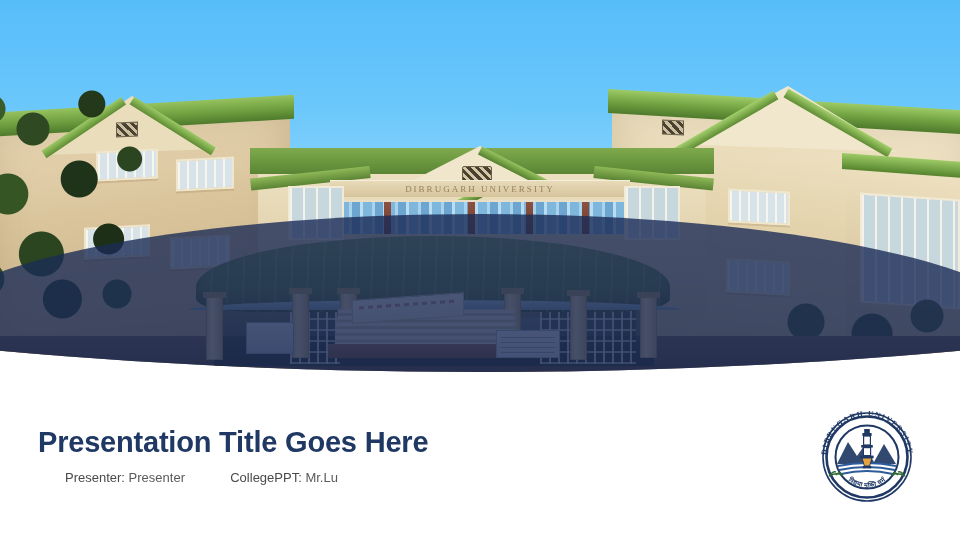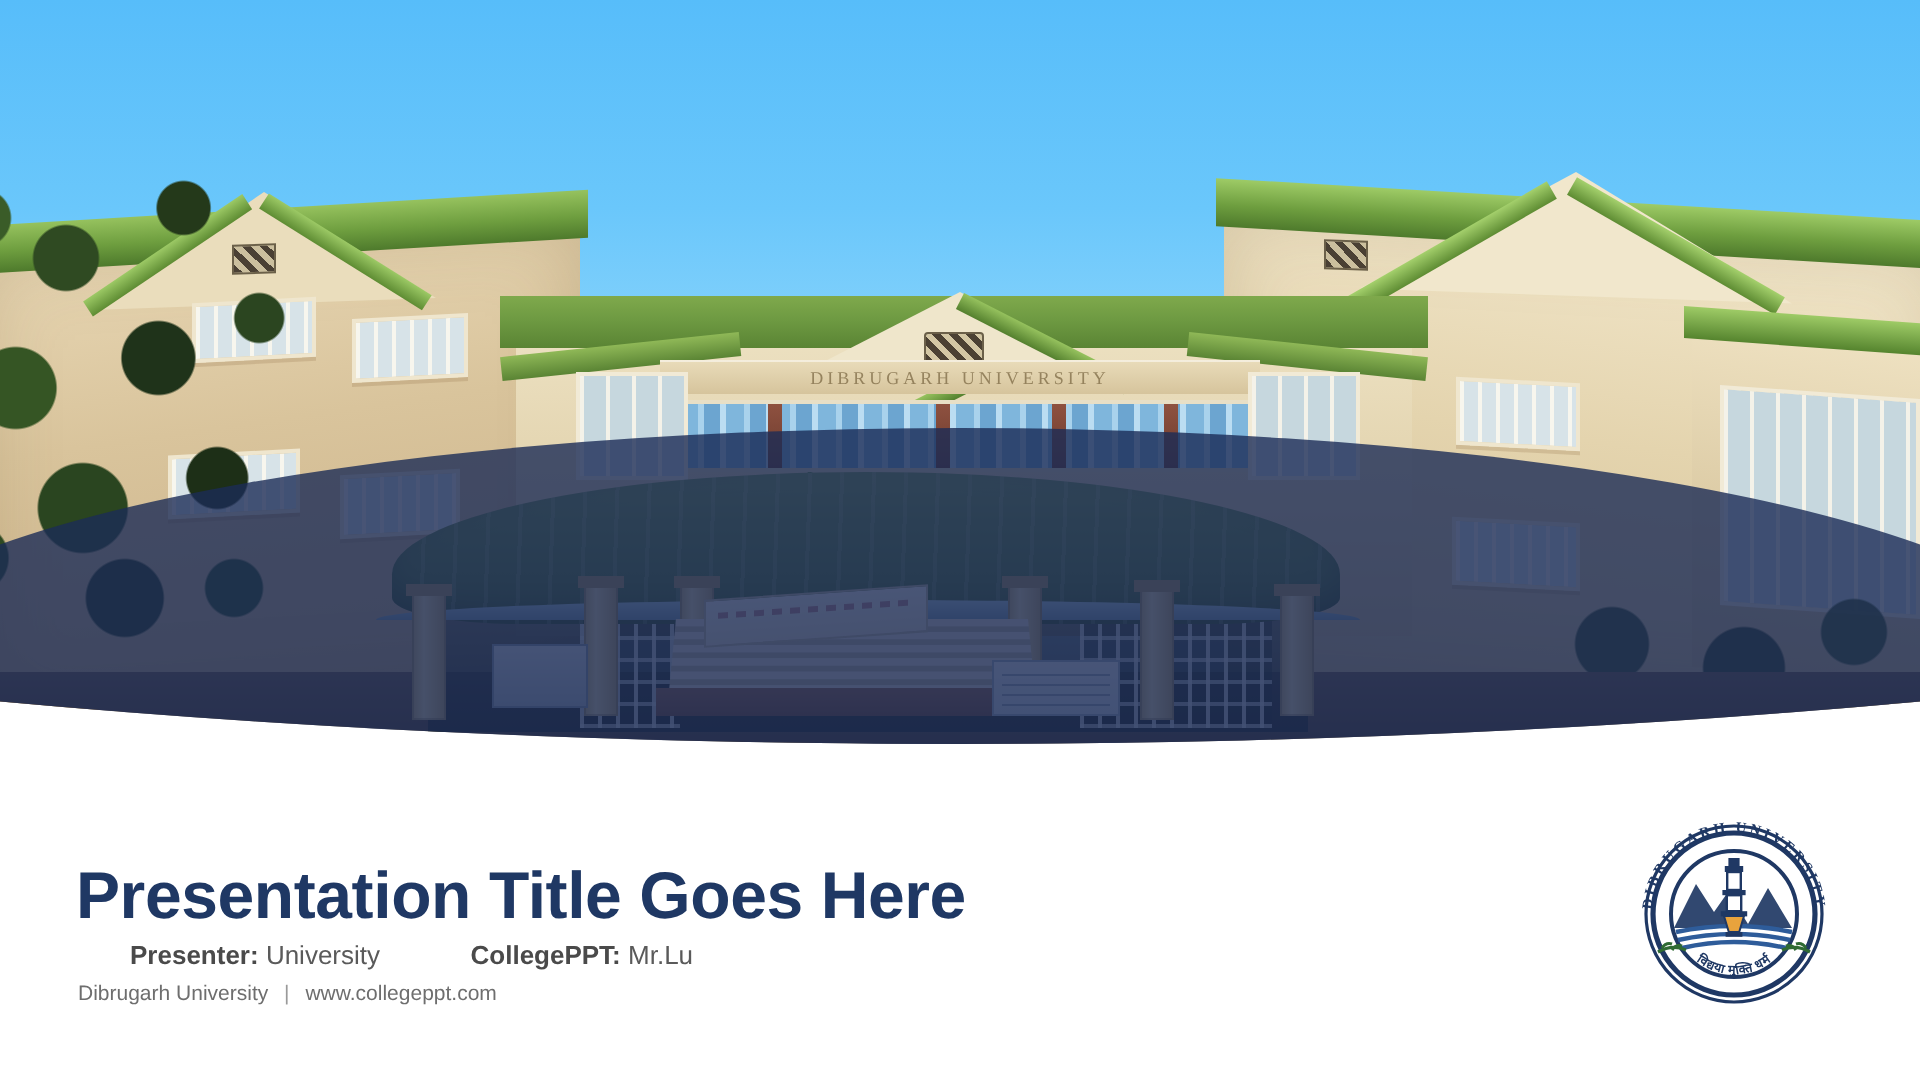--- a/index.html
+++ b/index.html
@@ -381,36 +381,36 @@
     clip-path: ellipse(150% 100% at 50% 100%);
     pointer-events: none;
   }
   
 
   
   .title {
     position: absolute;
     left: 38px;
     top: 408px;
-    font-size: 33px;
+    font-size: 29px;
     font-weight: bold;
     color: #1F3864;
     letter-spacing: -0.2px;
     white-space: nowrap;
     line-height: 1.1;
   }
   .meta {
     position: absolute;
     left: 39px;
     top: 470px;
     font-size: 13px;
     color: #5a5a5a;
     white-space: nowrap;
   }
-  .meta .lbl { font-weight: bold; color: #4a4a4a; padding-left: 26px; }
+  .meta .lbl { font-weight: normal; color: #4a4a4a; padding-left: 26px; }
   .meta .gap { display: inline-block; width: 12px; }
 
   .sub {
     position: absolute;
     left: 39px;
     top: 491px;
     font-size: 10.5px;
     color: #6e6e6e;
     white-space: nowrap;
   }
@@ -525,31 +525,26 @@
 
       <div class="swoosh"></div>
 
     </div>
   </div>
 
   <h1 class="title">Presentation Title Goes Here</h1>
 
   <div class="meta">
     <span class="lbl">Presenter:</span>
-    <span>University</span>
+    <span>Presenter</span>
     <span class="gap"></span>
     <span class="lbl">CollegePPT:</span>
     <span>Mr.Lu</span>
   </div>
 
-  <div class="sub">
-    <span>Dibrugarh University</span>
-    <span class="sep">|</span>
-    <span>www.collegeppt.com</span>
-  </div>
 
   <div class="logo">
     <svg viewBox="0 0 110 110" xmlns="http://www.w3.org/2000/svg" aria-hidden="true">
       <defs>
         <path id="ringTop" d="M 55,55 m -41,0 a 41,41 0 1,1 82,0" fill="none"></path>
         <path id="ringBot" d="M 55,55 m -30,0 a 30,30 0 1,0 60,0" fill="none"></path>
       </defs>
 
       <circle cx="55" cy="55" r="45" fill="#ffffff"></circle>
       <circle cx="55" cy="55" r="44" fill="none" stroke="#1F3864" stroke-width="1.6"></circle>

